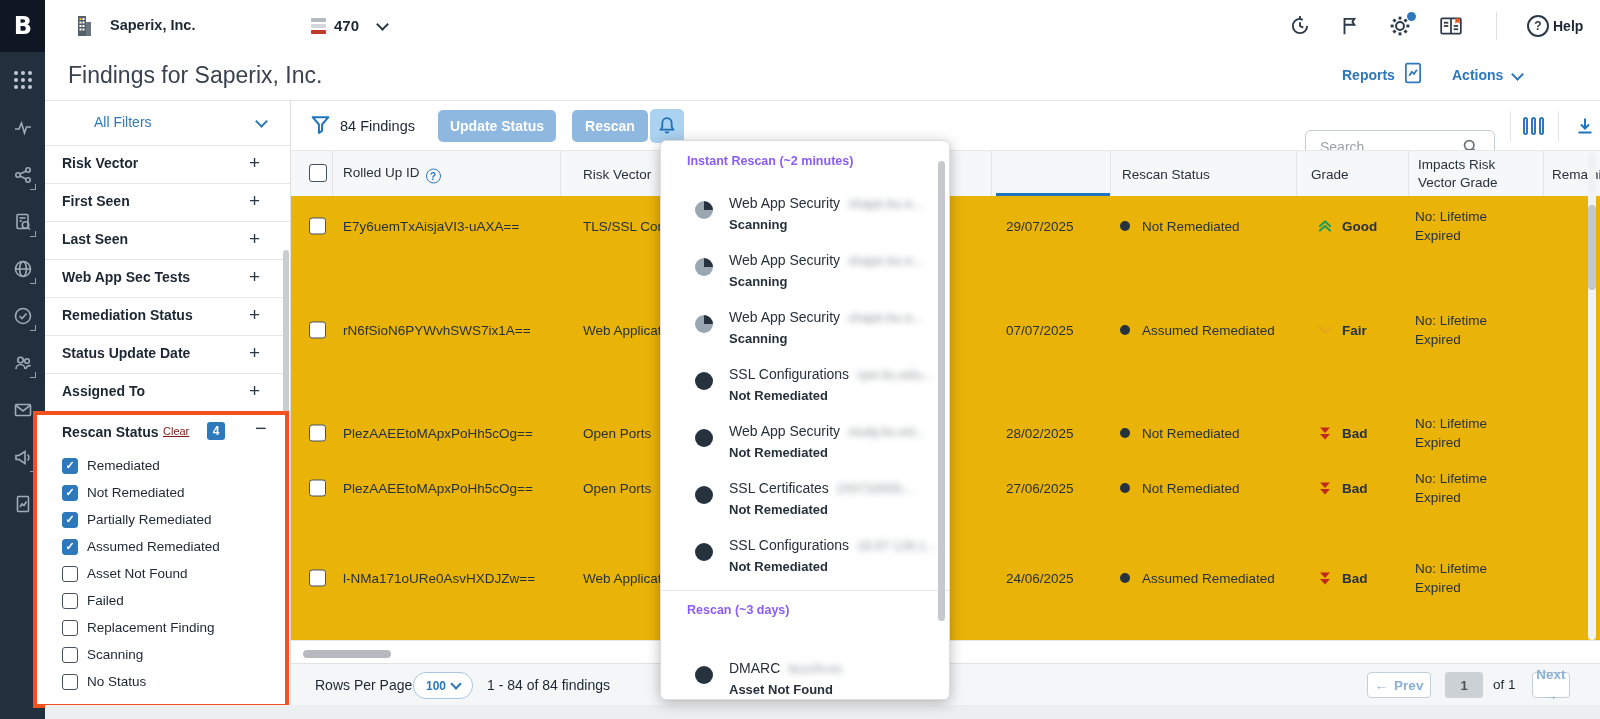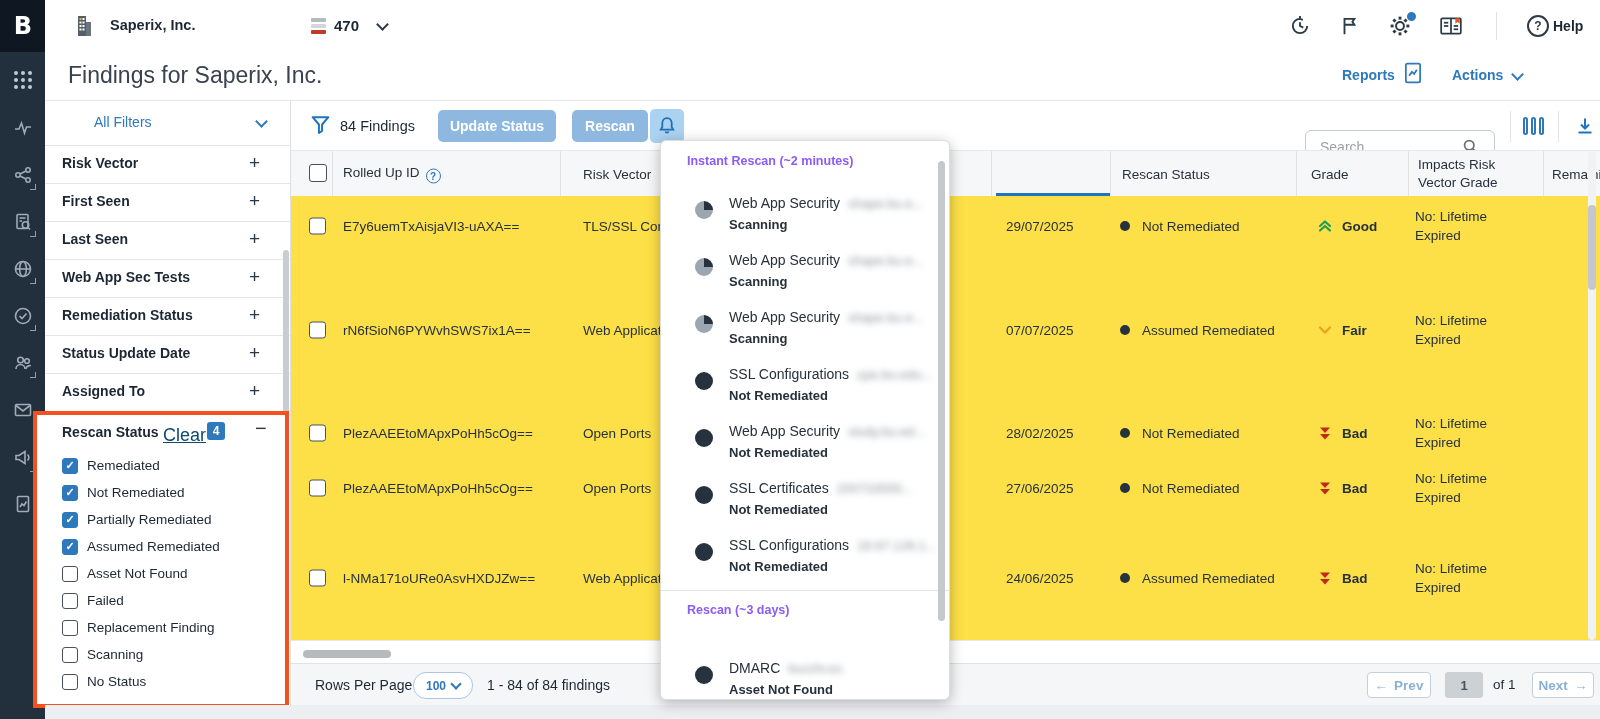--- a/index.html
+++ b/index.html
@@ -48,21 +48,21 @@
   #filter-vline{left:290px;top:100px;width:1px;height:605px;background:#dfdfdf;}
   #all-filters{left:45px;top:100px;width:245px;height:45px;border-bottom:1px solid #e3e3e3;}
   #all-filters-label{left:49px;top:14px;font-size:14px;color:#2e78bc;}
   #all-filters-chevron{left:212px;top:17px;border-color:#2e78bc;}
   .fsec{left:45px;width:245px;height:38px;border-bottom:1px solid #e6e6e6;}
   .fsec .flabel{position:absolute;left:17px;top:10px;font-size:14px;font-weight:bold;}
   .fsec .plus{position:absolute;right:30px;top:7px;font-size:19px;font-weight:400;color:#2c3a47;}
   #filter-scrollbar{left:283px;top:250px;width:6px;height:310px;background:#c9cdd1;border-radius:3px;}
   #rescan-filter-box{left:33px;top:411px;width:248px;height:289px;border:4px solid #f4511e;background:#fff;}
   #rescan-filter-title{left:25px;top:9px;font-size:14px;font-weight:bold;}
-  #rescan-clear{left:126px;top:10px;font-size:18px;color:#0c4a6e;text-decoration:underline;}
+  #rescan-clear{left:126px;top:10px;font-size:11px;color:#7f1d1d;text-decoration:underline;}
   #rescan-count-badge{left:170px;top:7px;width:18px;height:18px;background:#2e78bc;color:#fff;border-radius:3px;
                       display:flex;align-items:center;justify-content:center;font-size:12px;font-weight:bold;}
   #rescan-collapse{left:218px;top:2px;font-size:20px;color:#2c3a47;}
   .fopt{position:absolute;left:25px;width:210px;height:27px;display:flex;align-items:center;}
   .cbox{width:16px;height:16px;border-radius:3px;border:1.5px solid #46525d;background:#fff;box-sizing:border-box;
         display:flex;align-items:center;justify-content:center;flex:0 0 16px;}
   .cbox.checked{background:#2e78bc;border-color:#2e78bc;color:#fff;font-size:11px;font-weight:bold;}
   .fopt .olabel{margin-left:9px;font-size:13.5px;}
   
   #funnel{left:310px;top:114px;}
@@ -83,21 +83,21 @@
   #download-icon{left:1575px;top:116px;}
   
   #thead{left:291px;top:150px;width:1309px;height:45px;background:#f6f7f8;border-top:1px solid #e8e8e8;border-bottom:1px solid #dcdcdc;overflow:hidden;}
   .hsep{position:absolute;top:0;width:1px;height:45px;background:#e3e3e3;}
   .hcell{position:absolute;top:50%;transform:translateY(-50%);font-size:13.5px;color:#27313b;}
   #hc-lastseen-bar{position:absolute;left:705px;bottom:0;width:114px;height:3px;background:#1f74c0;}
   .hcheckbox{position:absolute;left:18px;top:13px;width:18px;height:18px;border:1.5px solid #46525d;border-radius:3px;background:#fff;box-sizing:border-box;}
   .qicon{display:inline-flex;width:15px;height:15px;border:1.5px solid #2e78bc;border-radius:50%;color:#2e78bc;
          align-items:center;justify-content:center;font-size:10px;font-weight:bold;vertical-align:-3px;margin-left:6px;box-sizing:border-box;}
   .sort-arrow{color:#1f74c0;font-weight:bold;margin-left:8px;font-size:14px;}
-  .trow{left:291px;width:1309px;border-bottom:1px solid #e8e8e8;background:#fde047;overflow:hidden;}
+  .trow{left:291px;width:1309px;border-bottom:1px solid #e8e8e8;background:#eab308;overflow:hidden;}
   .tcell{position:absolute;top:50%;transform:translateY(-50%);font-size:13.5px;color:#27313b;}
   .rcheckbox{left:18px;width:17px;height:17px;border:1.5px solid #46525d;border-radius:3px;background:#fff;box-sizing:border-box;}
   .c-id{left:52px;}
   .c-risk{left:292px;width:240px;line-height:19px;}
   .c-date{left:715px;}
   .c-dot{left:829px;width:10px;height:10px;border-radius:50%;background:#26323e;}
   .c-status{left:851px;}
   .c-gicon{left:1026px;}
   .c-grade{left:1051px;font-weight:bold;}
   .c-impacts{left:1124px;width:98px;line-height:19px;}
@@ -124,21 +124,21 @@
               display:flex;align-items:center;justify-content:center;gap:6px;}
   #rpp-value{font-size:12px;font-weight:bold;color:#2e78bc;}
   #rpp-chevron{width:6px;height:6px;border-right:2px solid #2e78bc;border-bottom:2px solid #2e78bc;transform:rotate(45deg);margin-top:-3px;}
   #range-text{left:196px;top:13px;font-size:14px;}
   .pg-btn{position:absolute;top:8px;height:26px;border:1px solid #c3cfd9;border-radius:4px;background:#fff;
           color:#8ab0d4;font-weight:bold;font-size:13.5px;display:flex;align-items:center;justify-content:center;gap:6px;box-sizing:border-box;}
   #prev-btn{left:1076px;width:64px;}
   #page-box{left:1154px;top:8px;width:38px;height:26px;background:#ccd1d6;border-radius:3px;color:#4a5258;
             font-size:13px;font-weight:bold;display:flex;align-items:center;justify-content:center;}
   #of-label{left:1202px;top:13px;font-size:13.5px;}
-  #next-btn{left:1241px;width:62px;}
+  #next-btn{left:1241px;width:38px;flex-direction:column;}
   #bottom-strip{left:45px;top:705px;width:1555px;height:14px;background:#eceff1;}
 </style>
 </head>
 <body>
 
 <div id="rail" class="abs">
   <div id="rail-logo" class="abs">B</div>
   <div class="rail-item" style="top:58px;">
     <div class="grid-dots">
         <span></span>

